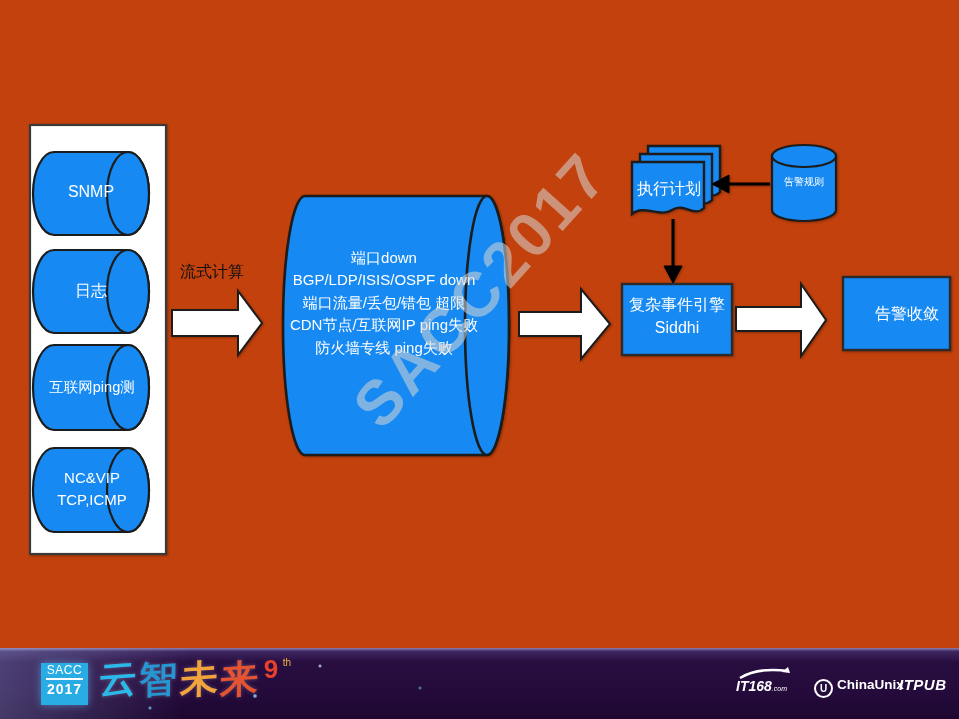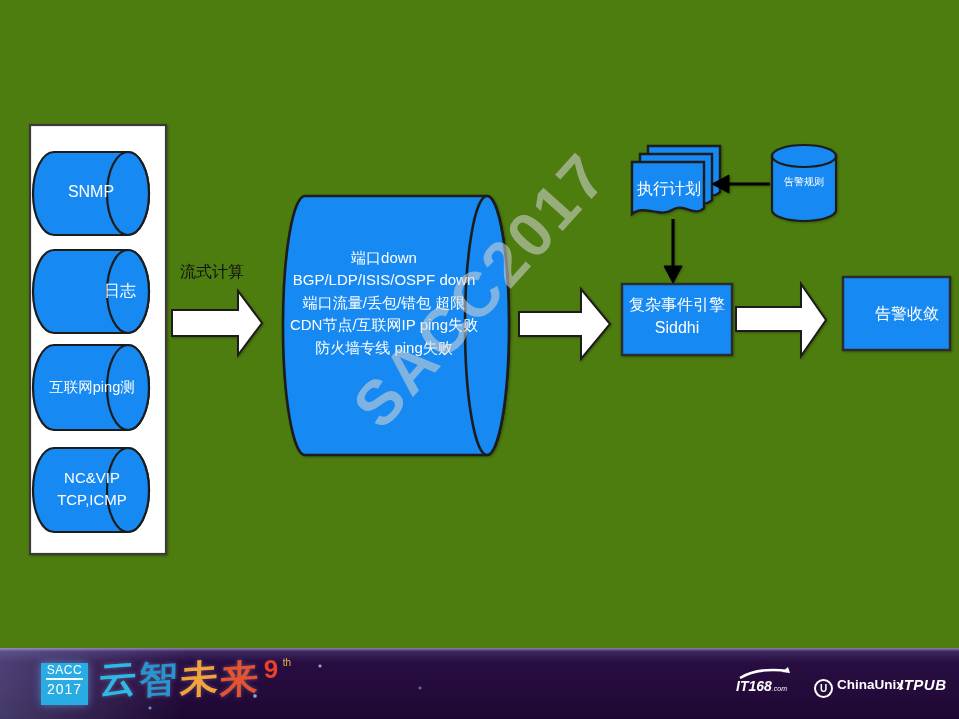--- a/index.html
+++ b/index.html
@@ -1,16 +1,16 @@
 <!DOCTYPE html>
 <html><head>
 <meta charset="utf-8">
 <style>
   html,body{margin:0;padding:0;background:#fff;}
-  #slide{position:relative;width:959px;height:719px;background:#4d7c0f;overflow:hidden;
+  #slide{position:relative;width:959px;height:719px;background:#c2410c;overflow:hidden;
          font-family:"Liberation Sans","DejaVu Sans",sans-serif;}
   #shapes{position:absolute;left:0;top:0;z-index:1;
           filter:drop-shadow(1.5px 1.8px 1px rgba(0,0,0,0.28));}
   .lbl{position:absolute;z-index:2;color:#fff;text-align:center;}
   .lbl.dark{color:#111;}
   #watermark{position:absolute;left:258px;top:243px;width:444px;height:94px;z-index:3;
              display:flex;align-items:center;justify-content:center;
              font-size:63px;font-weight:bold;letter-spacing:3px;
              color:rgba(213,213,213,0.55);
              transform:rotate(-48deg);pointer-events:none;}
@@ -21,21 +21,21 @@
             radial-gradient(circle at 255px 48px, rgba(150,220,255,.8) 1px, transparent 2.5px),
             radial-gradient(circle at 320px 18px, rgba(200,230,255,.7) 1px, transparent 2px),
             radial-gradient(circle at 150px 60px, rgba(120,200,255,.7) 1px, transparent 2px),
             radial-gradient(circle at 420px 40px, rgba(120,200,255,.5) 1px, transparent 2px),
             linear-gradient(100deg, rgba(165,185,240,0.30) 0%, transparent 20%),
             linear-gradient(180deg,#8f7fae 0%,#3d2760 5%,#280d40 20%,#250b3c 60%,#1d0731 100%);}
   #sacc-badge{position:absolute;left:41px;top:15px;width:47px;height:42px;background:#29ace3;
               color:#fff;text-align:center;box-shadow:0 0 8px rgba(110,190,255,.55);}
   #sacc-badge .l1{font-size:12px;font-weight:normal;letter-spacing:.5px;margin-top:0;}
   #sacc-badge .rule{height:0;border-top:2px solid #fff;margin:1px 5px 1px 5px;}
-  #sacc-badge .l2{font-size:14px;font-weight:normal;letter-spacing:1px;}
+  #sacc-badge .l2{font-size:14px;font-weight:bold;letter-spacing:1px;}
   #slogan{position:absolute;left:99px;top:6px;white-space:nowrap;}
   #slogan .zi{font-size:38px;font-weight:bold;display:inline-block;
               transform:skewX(-5deg) rotate(-4deg);margin-right:-2px;
               text-shadow:0 0 4px rgba(255,255,255,.25);}
   #slogan .nine{font-size:26px;font-weight:bold;display:inline-block;vertical-align:14px;margin-left:3px;}
   #slogan .th{font-size:10px;font-weight:normal;display:inline-block;vertical-align:26px;}
   .flogo{position:absolute;color:#fff;white-space:nowrap;}
   #it168{left:736px;top:30px;font-style:italic;font-weight:800;font-size:14px;}
   #it168 svg{position:absolute;left:2px;top:-12px;}
   #it168 .dotcom{font-size:7px;font-weight:normal;vertical-align:0;}
@@ -92,21 +92,21 @@
       <g stroke="#000" stroke-width="3" fill="#000">
         <line x1="770" y1="184" x2="727" y2="184"></line>
         <polygon points="712,184 729,175 729,193" stroke-width="1"></polygon>
         <line x1="673" y1="219" x2="673" y2="268"></line>
         <polygon points="673,283 664,266 682,266" stroke-width="1"></polygon>
       </g>
     </g>
   </svg>
 
   <div class="lbl" style="left:33px;top:183px;width:116px;font-size:16px;">SNMP</div>
-  <div class="lbl" style="left:22px;top:281px;width:116px;font-size:16px;padding-left:40px;">日志</div>
+  <div class="lbl" style="left:33px;top:281px;width:116px;font-size:16px;">日志</div>
   <div class="lbl" style="left:33px;top:378px;width:118px;font-size:14.5px;">互联网ping测</div>
   <div class="lbl" style="left:33px;top:467px;width:118px;font-size:15px;line-height:21.5px;">
     <div>NC&amp;VIP</div>
     <div>TCP,ICMP</div>
   </div>
 
   <div class="lbl dark" style="left:166px;top:262px;width:92px;font-size:16px;">流式计算</div>
 
   <div class="lbl" style="left:283px;top:247px;width:202px;font-size:15px;line-height:22.4px;white-space:nowrap;">
     <div>端口down</div>

